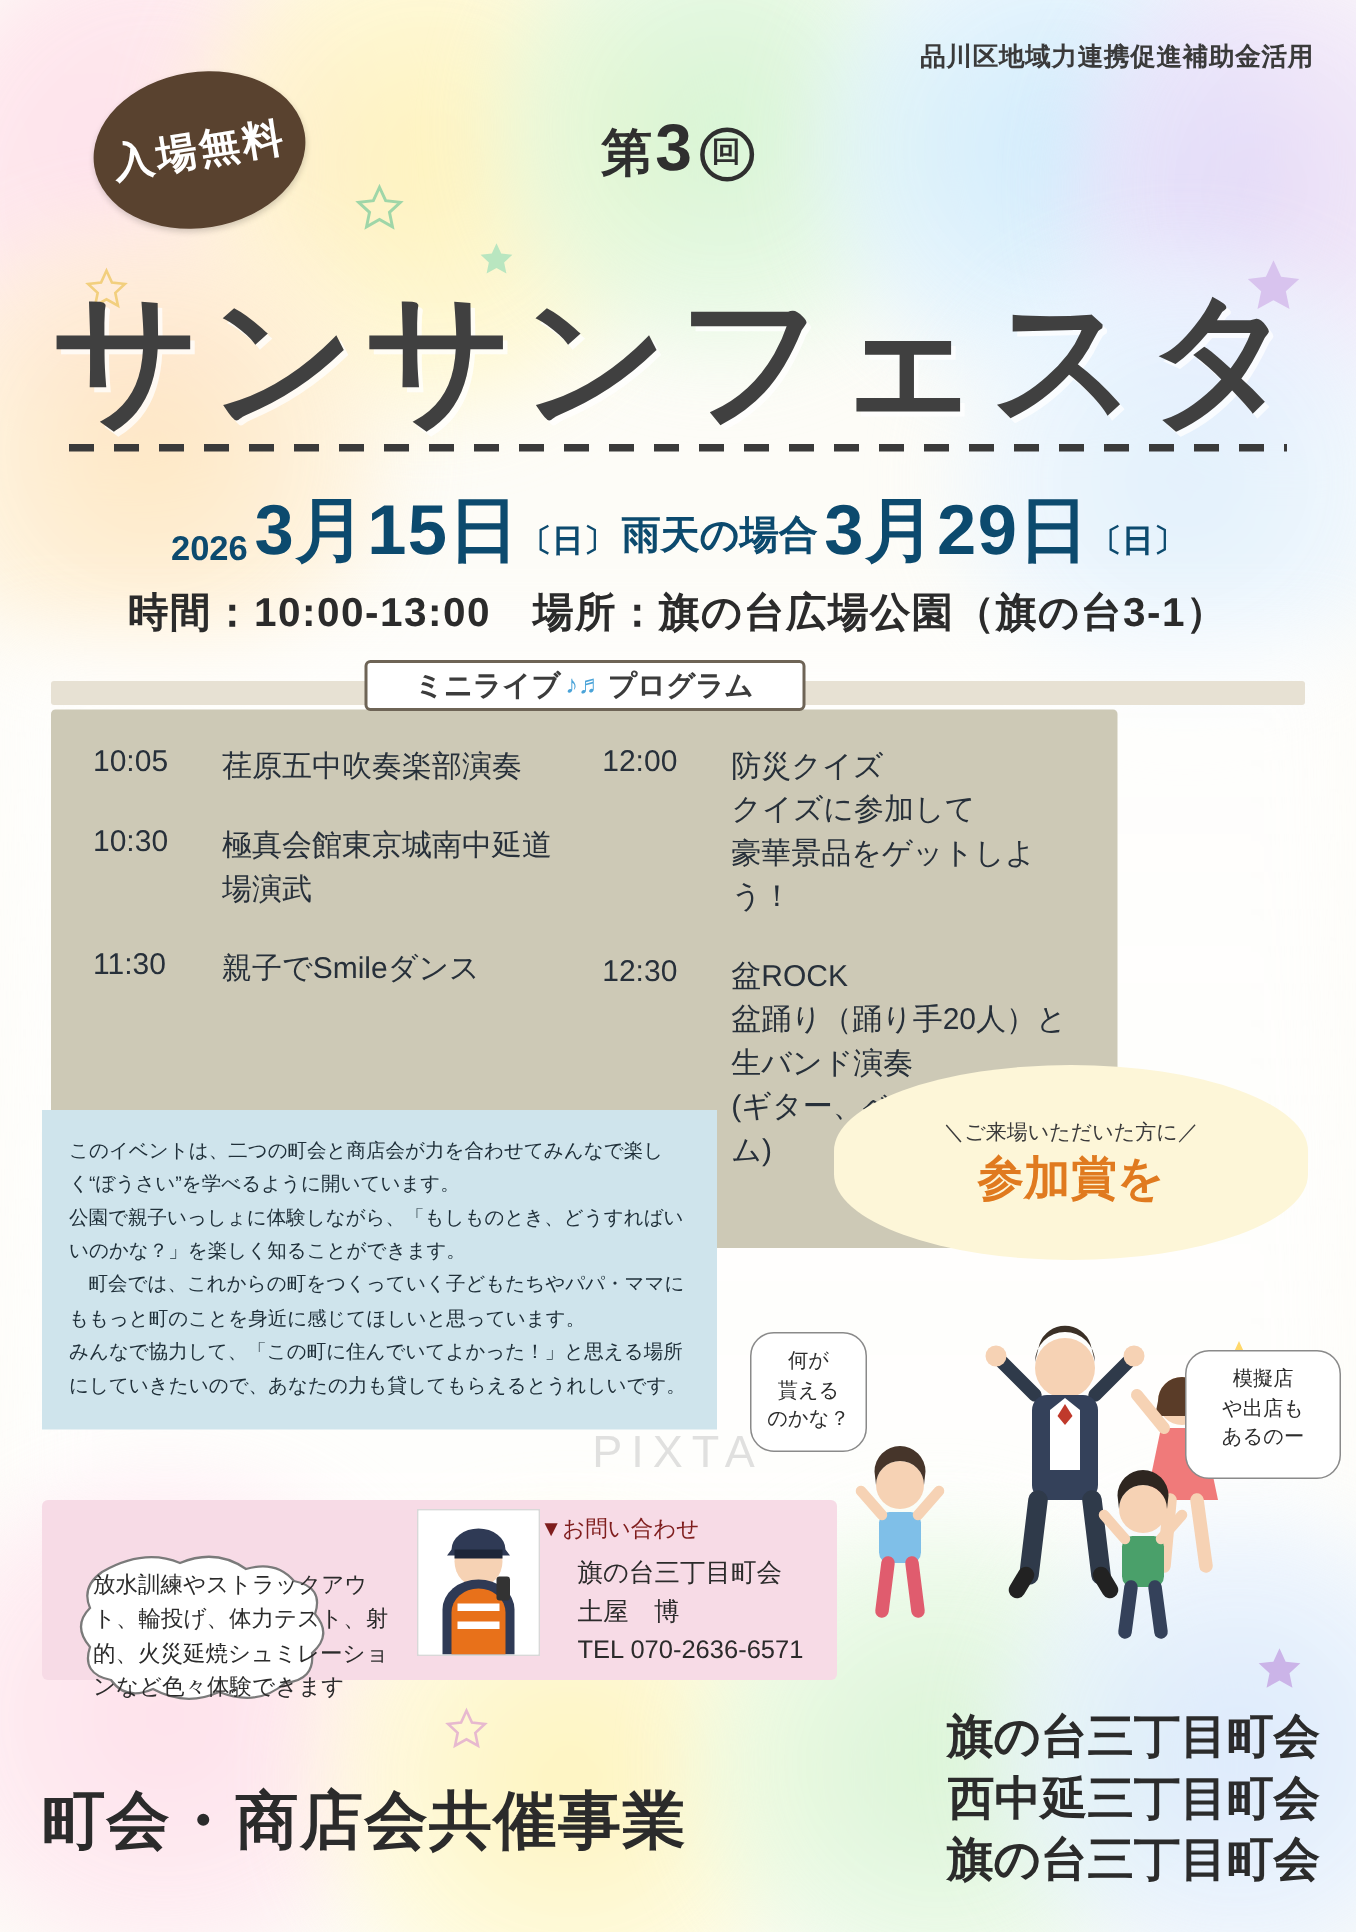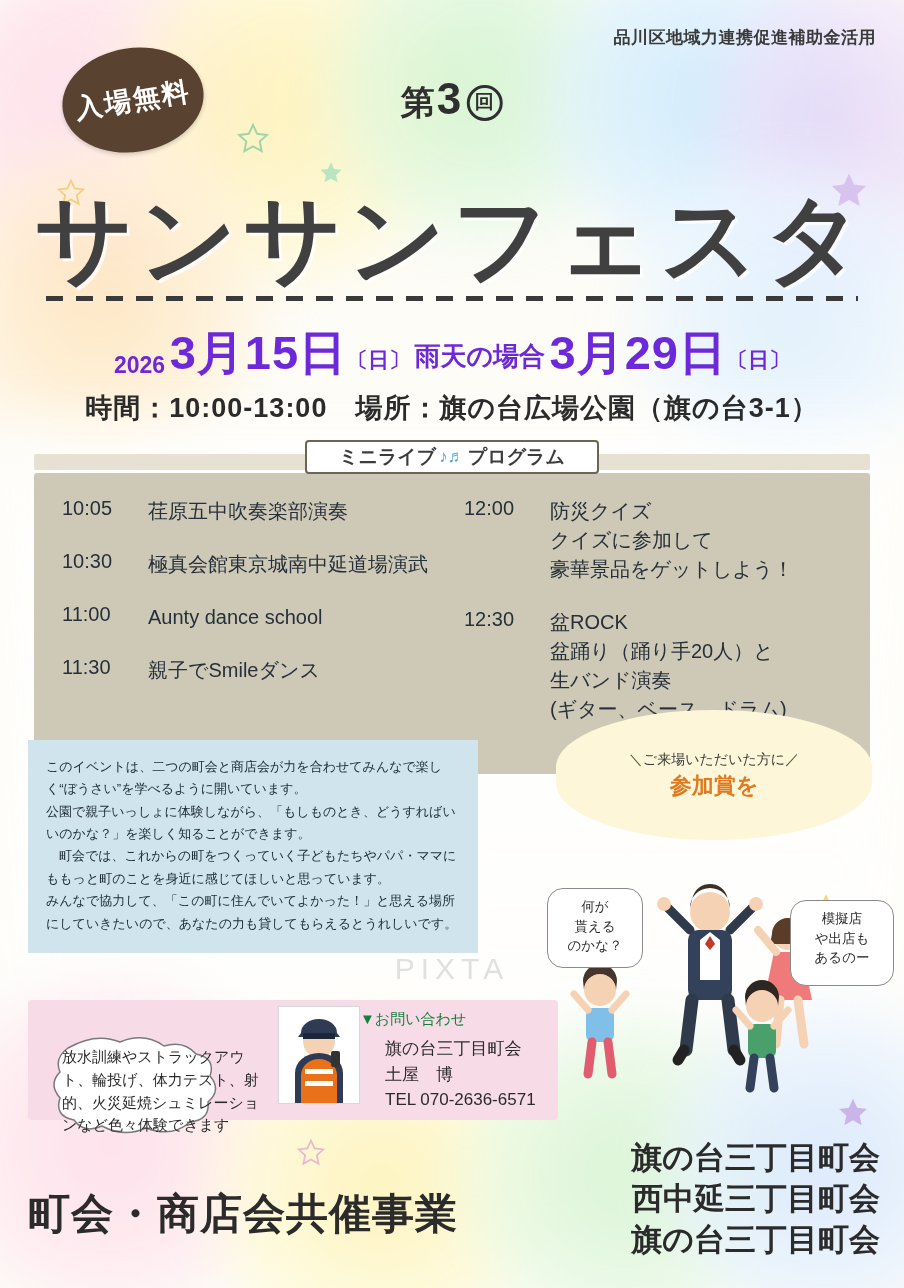--- a/index.html
+++ b/index.html
@@ -62,33 +62,33 @@
     position:absolute;left:0;right:0;top:176px;z-index:5;text-align:center;
     font-size:96px;font-weight:bold;color:#404040;letter-spacing:6px;
     text-shadow:3px 3px 0 rgba(255,255,255,.75);
   }
   .dashline{
     position:absolute;left:46px;right:46px;top:296px;height:5px;z-index:5;
     background:repeating-linear-gradient(90deg,#3a3a3a 0 17px,transparent 17px 30px);
   }
   .dateline{
     position:absolute;left:0;right:0;top:322px;z-index:5;text-align:center;
-    color:#6d28d9;white-space:nowrap;
+    color:#0c4a6e;white-space:nowrap;
   }
   .dateline .yr{font-size:23px;font-weight:bold;vertical-align:-4px;}
   .dateline .big{font-size:47px;font-weight:bold;letter-spacing:1px;}
   .dateline .sm{font-size:21px;font-weight:bold;vertical-align:2px;}
   .dateline .mid{font-size:26px;font-weight:bold;vertical-align:4px;}
   .timeplace{
     position:absolute;left:0;right:0;top:390px;z-index:5;text-align:center;
     font-size:27px;font-weight:bold;color:#2b2b2b;letter-spacing:1px;
   }
 
   
-  .prog-wrap{position:absolute;left:34px;top:440px;width:836px;z-index:5;}
+  .prog-wrap{position:absolute;left:34px;top:440px;width:711px;z-index:5;}
   .prog-head{
     position:relative;margin:0 auto;width:290px;height:30px;
     background:#ffffff;border:2px solid #6e6456;border-radius:4px;
     display:flex;align-items:center;justify-content:center;
     font-size:19px;font-weight:bold;color:#3c3c3c;z-index:3;
   }
   .prog-head .note{color:#4aa3d8;font-size:17px;margin:0 3px;}
   .prog-band{
     position:absolute;left:0;top:14px;width:836px;height:16px;background:#e7e1d3;z-index:1;border-radius:2px;
   }
@@ -111,38 +111,38 @@
   .desc p{margin:0;}
   .desc p.ind{text-indent:1em;}
 
   
   .present-cloud{
     position:absolute;left:556px;top:710px;width:316px;height:130px;z-index:6;
     background:#fdf6d8;border-radius:50%/44%;
     display:flex;flex-direction:column;align-items:center;justify-content:center;
   }
   .present-cloud .lead{font-size:14px;color:#3b3b3b;margin-bottom:4px;}
-  .present-cloud .main{font-size:22px;font-weight:bold;color:#e07a1f;line-height:1.18;text-align:center;}
+  .present-cloud .main{font-size:31px;font-weight:bold;color:#e07a1f;line-height:1.18;text-align:center;}
   .speech{
     position:absolute;z-index:7;background:#ffffff;border:1.5px solid #8a8a8a;border-radius:16px;
     font-size:13.5px;color:#2c2c2c;line-height:1.45;text-align:center;padding:8px 8px;box-sizing:border-box;
   }
-  .speech.s1{left:500px;top:888px;width:96px;height:80px;margin-left:47px;}
+  .speech.s1{left:500px;top:888px;width:78px;height:80px;}
   .speech.s2{left:790px;top:900px;width:104px;height:86px;}
   .speech.s3{left:50px;top:1034px;width:230px;height:110px;text-align:left;padding:10px 12px;font-size:15px;line-height:1.5;}
 
   
   .family{position:absolute;left:540px;top:860px;width:340px;height:250px;z-index:5;}
 
   
   .contact{
     position:absolute;left:28px;top:1000px;width:530px;height:120px;z-index:4;
     background:#f7dbe6;border-radius:4px;
   }
-  .contact-label{position:absolute;left:360px;top:1010px;z-index:6;font-size:15px;color:#15803d;}
+  .contact-label{position:absolute;left:360px;top:1010px;z-index:6;font-size:15px;color:#7f1d1d;}
   .contact-body{position:absolute;left:385px;top:1036px;z-index:6;font-size:17px;line-height:1.5;color:#2b2b2b;}
   .officer{position:absolute;left:278px;top:1006px;width:80px;height:96px;z-index:6;background:#ffffff;border:1px solid #d8d8d8;}
 
   
   .footer-left{
     position:absolute;left:28px;top:1186px;z-index:5;
     font-size:42px;font-weight:bold;color:#2b2b2b;letter-spacing:1px;
   }
   .footer-right{
     position:absolute;right:24px;top:1138px;z-index:5;text-align:right;
@@ -223,24 +223,20 @@
     <div class="prog-col">
       <div class="prog-row">
         <div class="t">10:05</div>
         <div class="d">荏原五中吹奏楽部演奏</div>
       </div>
       <div class="prog-row">
         <div class="t">10:30</div>
         <div class="d">極真会館東京城南中延道場演武</div>
       </div>
       <div class="prog-row">
-        <div class="t">11:00</div>
-        <div class="d">Aunty dance school</div>
-      </div>
-      <div class="prog-row">
         <div class="t">11:30</div>
         <div class="d">親子でSmileダンス</div>
       </div>
     </div>
     <div class="prog-col right">
       <div class="prog-row">
         <div class="t">12:00</div>
         <div class="d" style="white-space:pre-line">防災クイズ
 クイズに参加して
 豪華景品をゲットしよう！</div>

